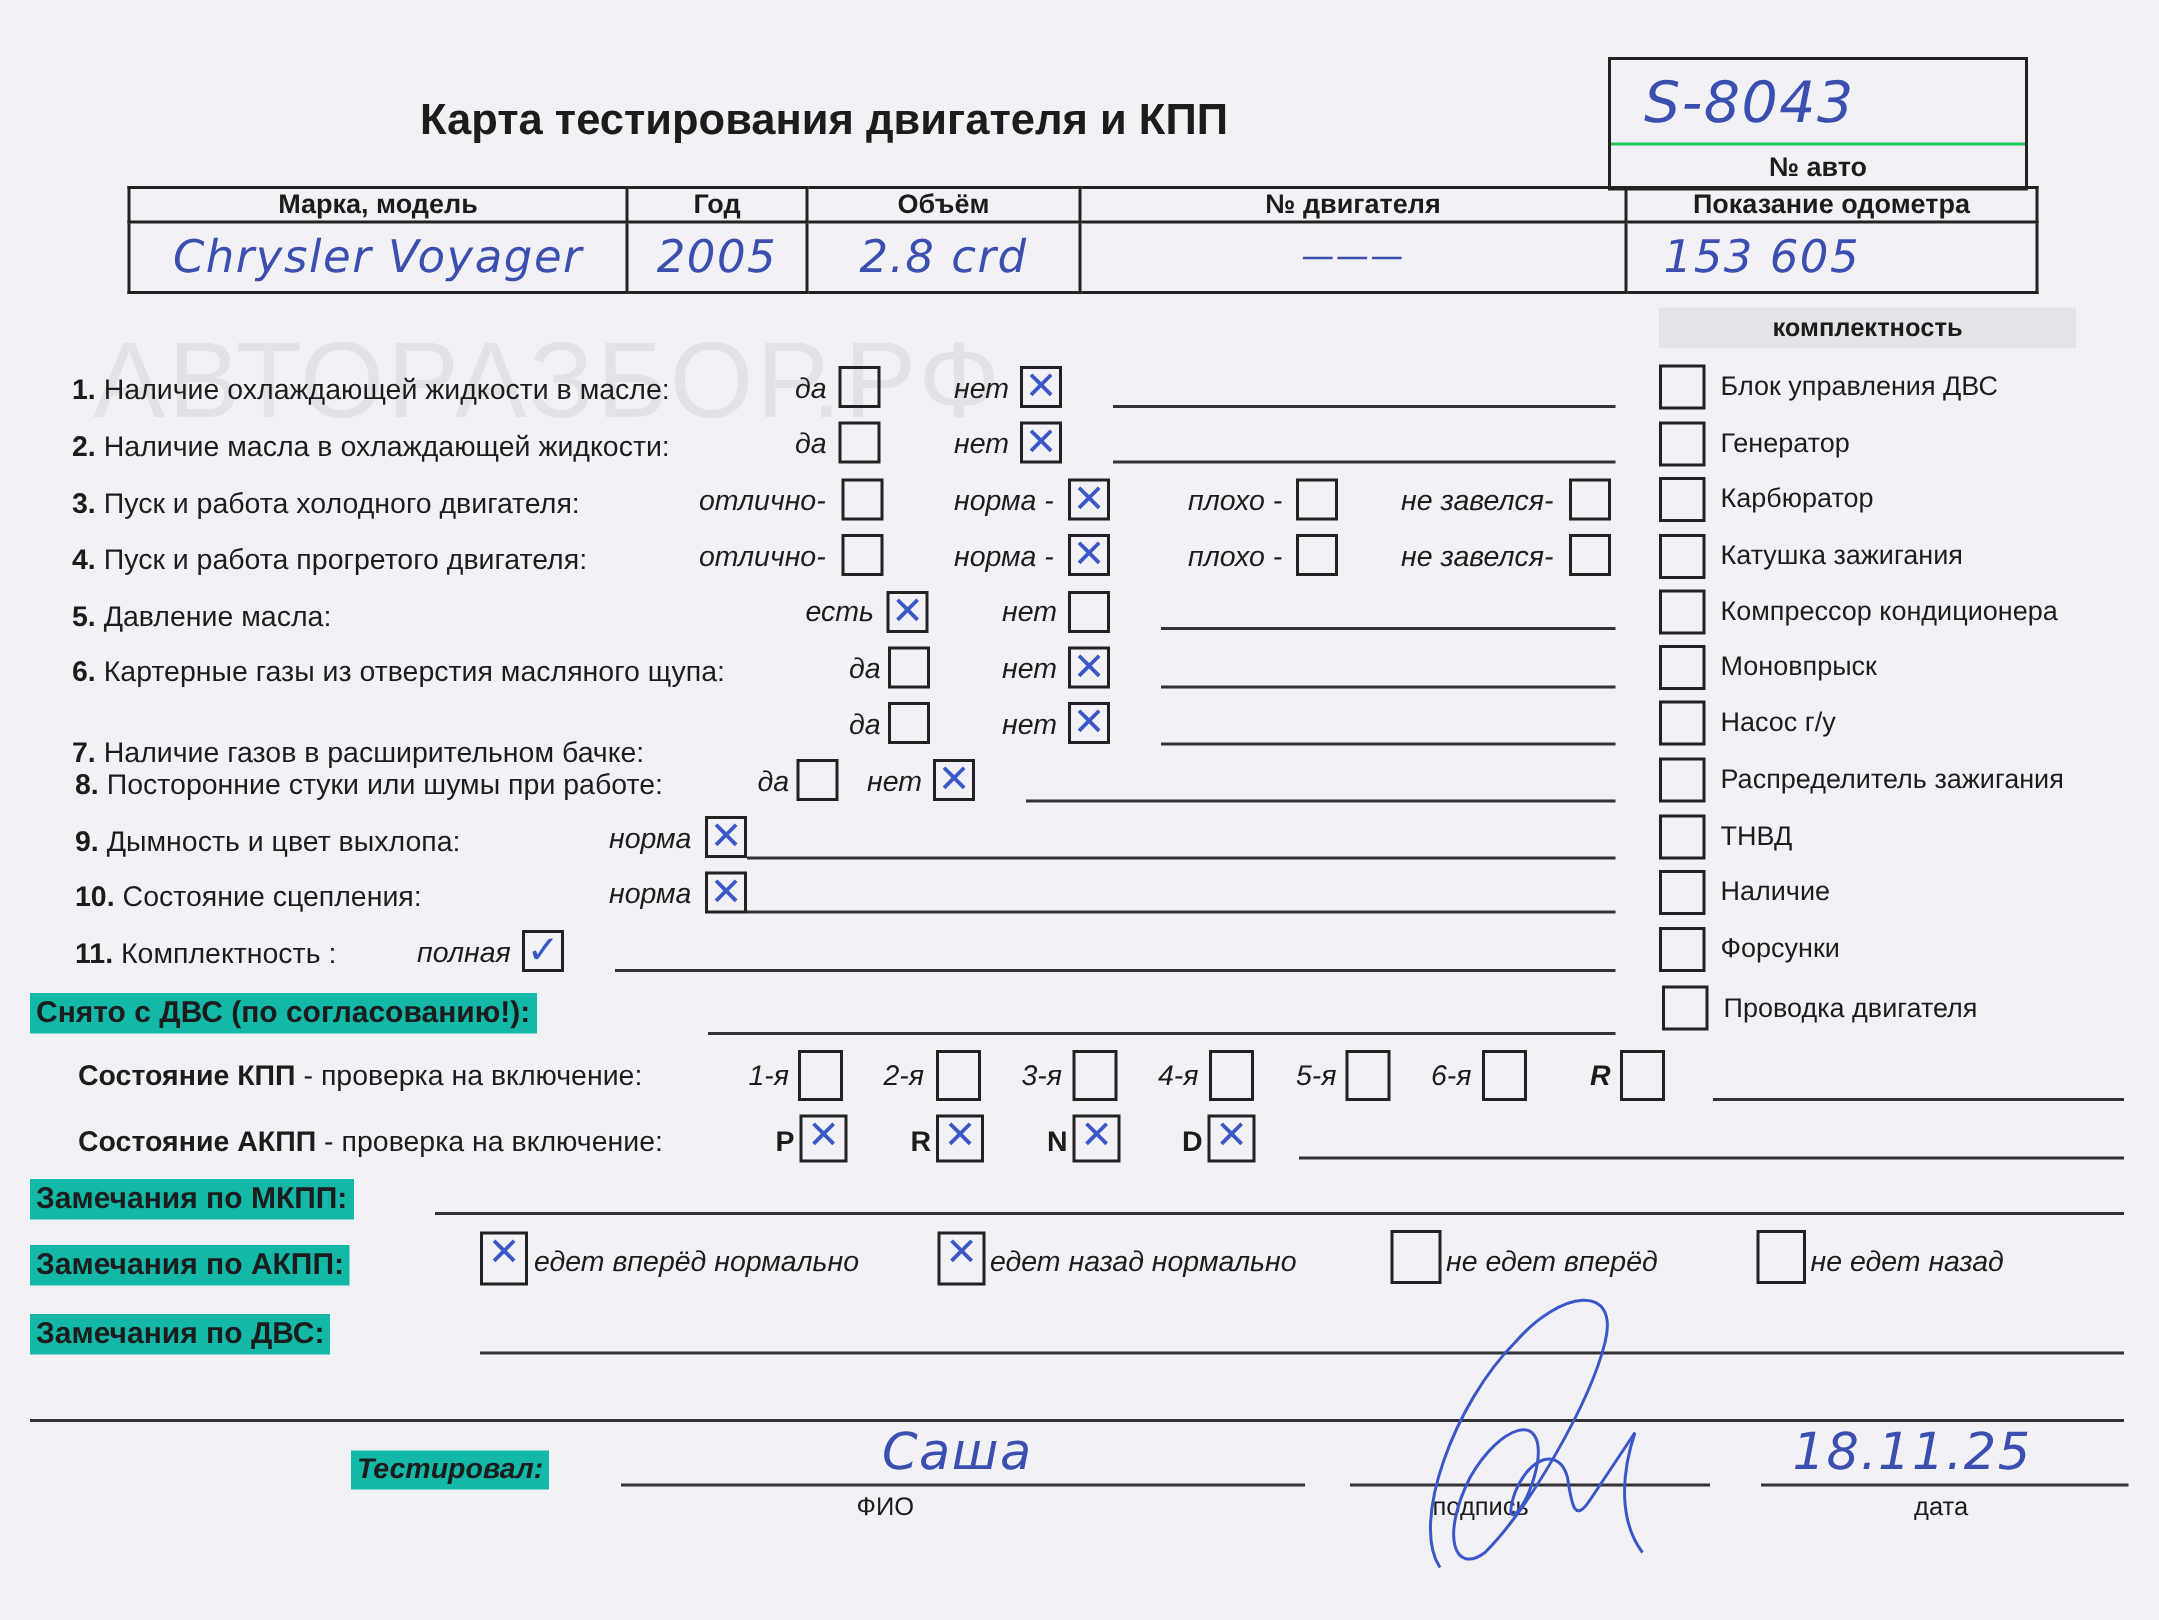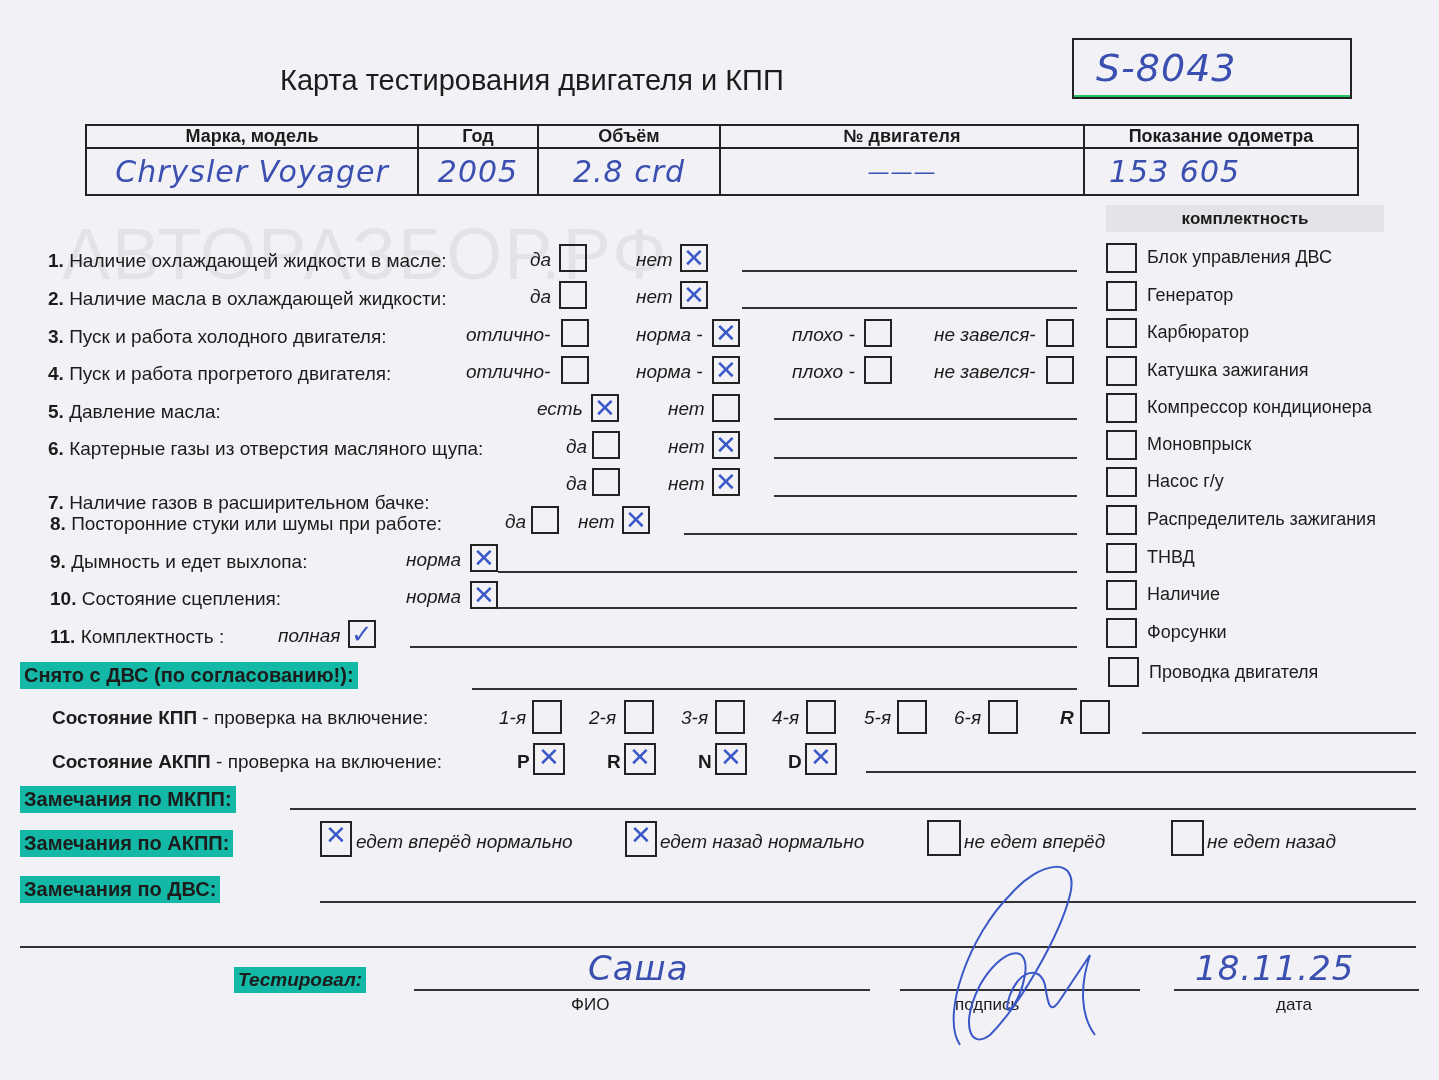--- a/index.html
+++ b/index.html
@@ -4,21 +4,21 @@
 <style>
   html, body { margin: 0; padding: 0; }
   body {
     width: 1439px; height: 1080px; position: relative; overflow: hidden;
     background: #f2f2f6;
     font-family: "Liberation Sans", sans-serif;
     color: #1c1c1c;
   }
   .abs { position: absolute; }
   .hand { font-family: "DejaVu Sans", sans-serif; font-style: italic; color: #3a4fb0; font-weight: normal; letter-spacing: 1px; }
-  .title { left: 280px; top: 64px; font-size: 29px; font-weight: normal; }
+  .title { left: 280px; top: 64px; font-size: 29px; font-weight: bold; }
   .watermark1 { left: 62px; top: 180px; font-size: 72px; color: rgba(0,0,0,0.06); letter-spacing: 2px; margin-top: 33px; }
 
   
   table.veh { position: absolute; left: 72px; top: 124px; border-collapse: collapse; margin-left: 13px; }
   table.veh td { border: 2px solid #222; padding: 0; text-align: center; }
   table.veh td.h { height: 20px; font-size: 18px; font-weight: bold; }
   table.veh td.v { height: 45px; font-size: 30px; }
 
   .autobox { left: 1072px; top: 38px; width: 276px; border: 2px solid #222; }
   .autobox .num { height: 55px; border-bottom: 2px solid #22c55e; font-size: 38px; padding-left: 22px; line-height: 56px; }
@@ -44,20 +44,21 @@
 </head>
 <body>
 
 <div>
   <div class="abs watermark1">АВТОРАЗБОР.РФ</div>
 
   <div class="abs title">Карта тестирования двигателя  и КПП</div>
 
   <div class="abs autobox">
     <div class="num hand">S-8043</div>
+    <div class="lbl">№ авто</div>
   </div>
 
   <table class="veh">
     <tbody>
         <tr>
       <td class="h" style="width:330px">Марка, модель</td>
       <td class="h" style="width:118px">Год</td>
       <td class="h" style="width:180px">Объём</td>
       <td class="h" style="width:362px">№ двигателя</td>
       <td class="h" style="width:272px">Показание одометра</td>
@@ -155,21 +156,21 @@
     <span>Посторонние стуки или шумы при работе:</span>
   </div>
   <div class="opt" style="left:505px;top:511px">да</div>
   <div class="box" style="left:531px;top:506px"></div>
   <div class="opt" style="left:578px;top:511px">нет</div>
   <div class="box" style="left:622px;top:506px">✕</div>
   <div class="line" style="left:684px;top:533px;width:393px"></div>
 
   <div class="row" style="left:50px;top:551px">
     <span class="num-lbl">9.</span>
-    <span>Дымность и едет выхлопа:</span>
+    <span>Дымность и цвет выхлопа:</span>
   </div>
   <div class="opt" style="left:406px;top:549px">норма</div>
   <div class="box" style="left:470px;top:544px">✕</div>
   <div class="line" style="left:498px;top:571px;width:579px"></div>
 
   <div class="row" style="left:50px;top:588px">
     <span class="num-lbl">10.</span>
     <span>Состояние сцепления:</span>
   </div>
   <div class="opt" style="left:406px;top:586px">норма</div>

